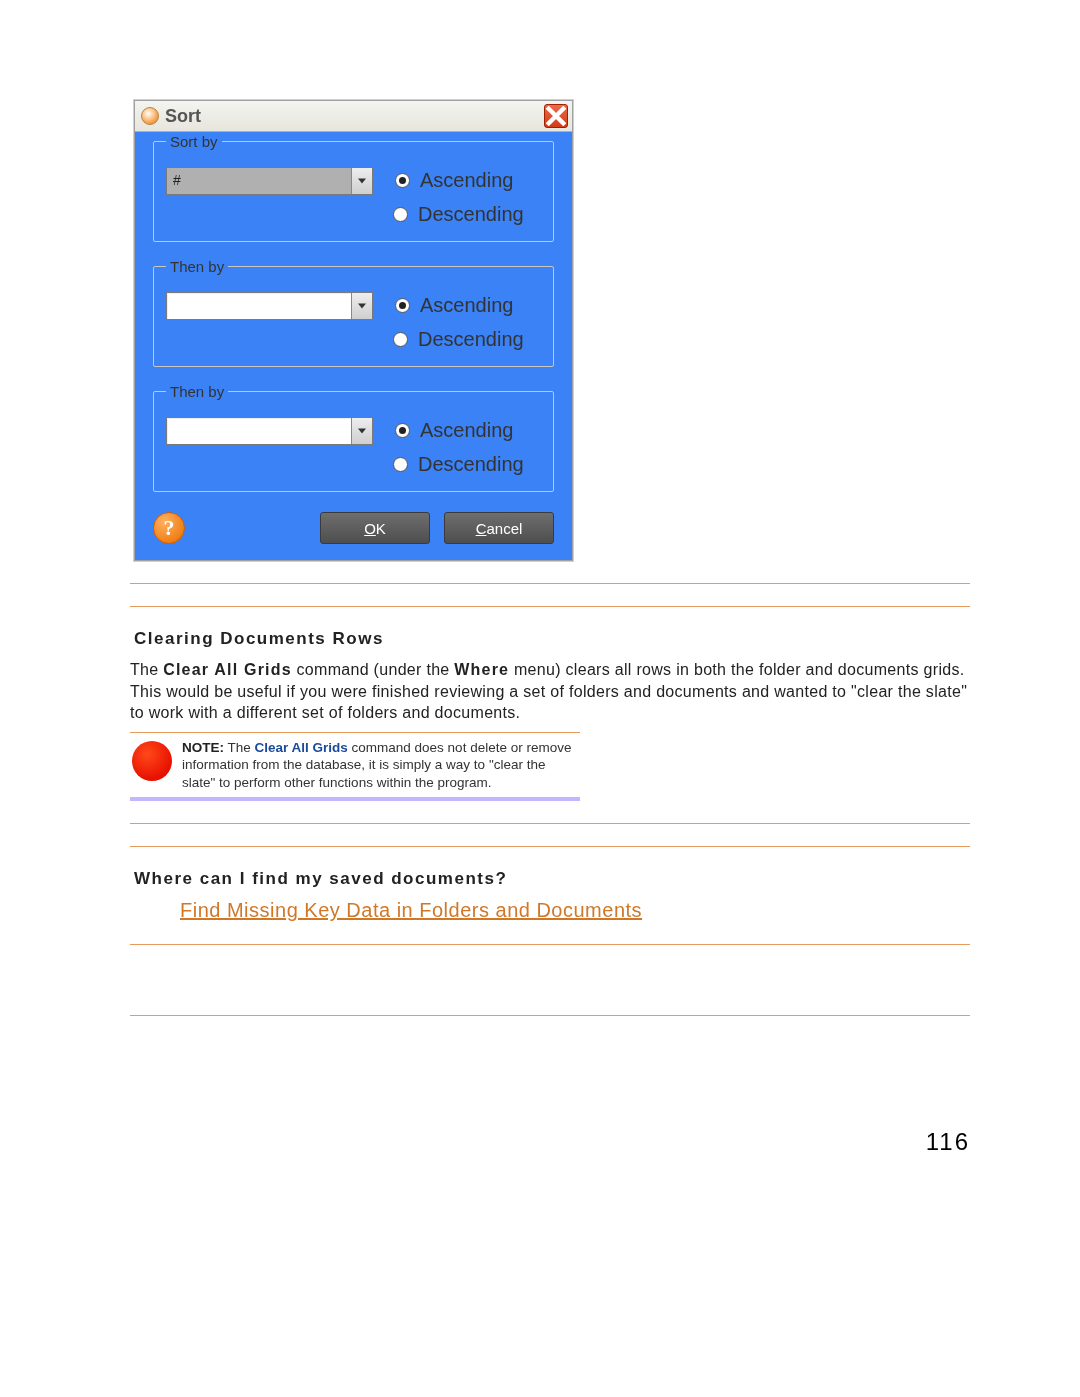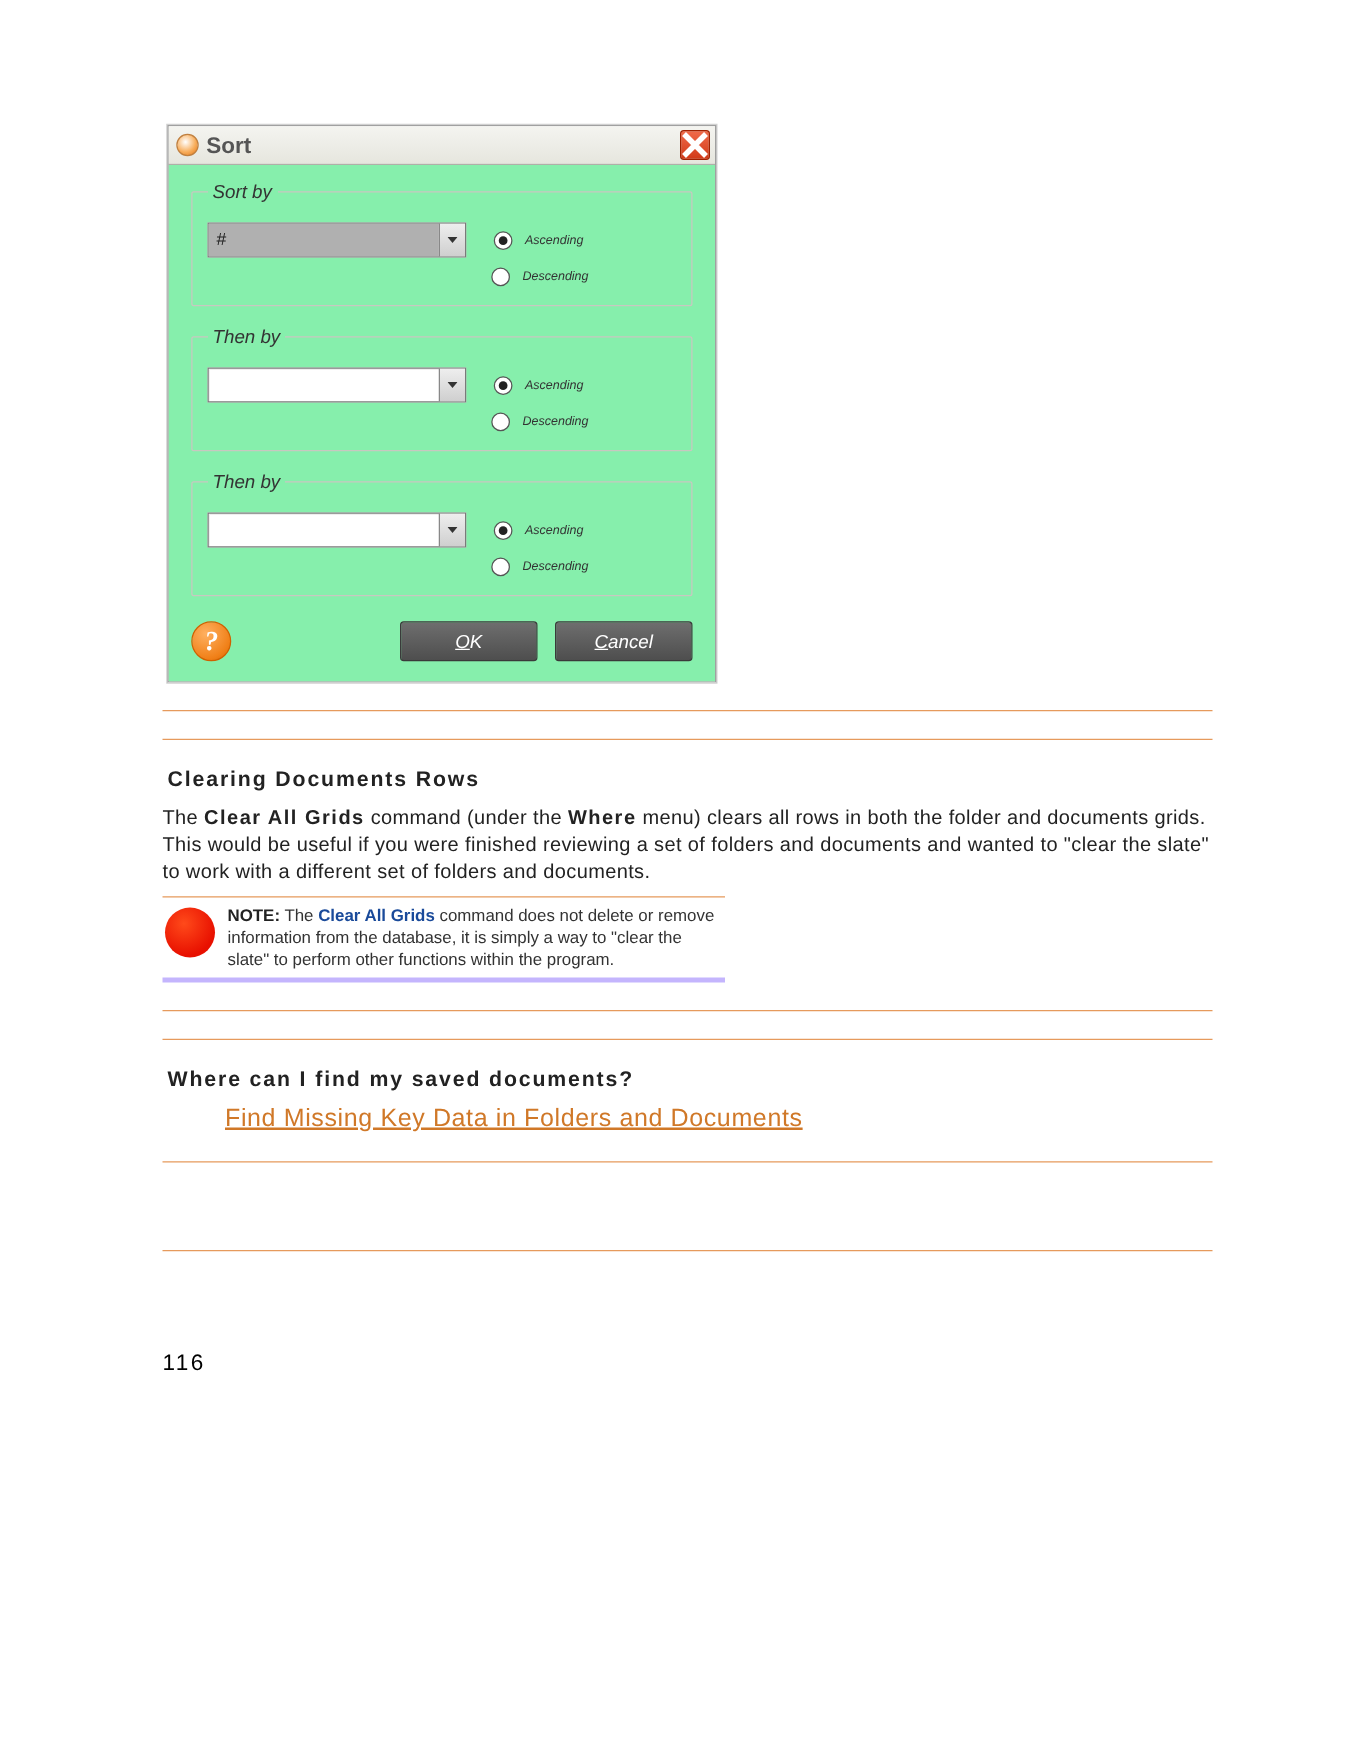--- a/index.html
+++ b/index.html
@@ -50,23 +50,22 @@
     border-radius: 3px;
     display: flex;
     align-items: center;
     justify-content: center;
     color: #fff;
     font-weight: bold;
     font-size: 16px;
     line-height: 1;
   }
   .dialog-body {
-    background: #86efac;
-    padding: 13px 18px 16px 18px;
-    font-style: italic;
+    background: #3b82f6;
+    padding: 1px 18px 16px 18px;
   }
   fieldset.sortgroup {
     border: 1px solid #c8c8c0;
     border-radius: 2px;
     margin: 0 0 16px 0;
     padding: 10px 10px 12px 12px;
     position: relative;
   }
   fieldset.sortgroup legend {
     font-size: 15px;
@@ -105,21 +104,21 @@
     align-items: center;
     justify-content: center;
   }
   .dd-btn svg { width: 8px; height: 6px; }
   .radio-col {
     margin-left: 22px;
   }
   .radio-row {
     display: flex;
     align-items: center;
-    font-size: 10px;
+    font-size: 20px;
     color: #333;
     margin: 3px 0;
     text-align: right;
   }
   .radio {
     width: 13px;
     height: 13px;
     border-radius: 50%;
     border: 1px solid #555;
     background: #fff;
@@ -220,24 +219,24 @@
   .note .note-text .blue { color: #1a4a9a; font-weight: bold; }
   a.doclink {
     color: #d07828;
     text-decoration: underline;
     font-size: 20px;
     letter-spacing: 0.5px;
     display: block;
     margin: 6px 0 0 50px;
   }
   .pagenum {
-    text-align: left;
-    font-size: 18px;
+    text-align: right;
+    font-size: 24px;
     letter-spacing: 2px;
-    margin-top: 79px;
+    margin-top: 112px;
   }
 </style>
 </head>
 <body>
 
 <div class="page">
 
   <div class="dialog">
     <div class="titlebar">
       <span class="app-icon"></span>

